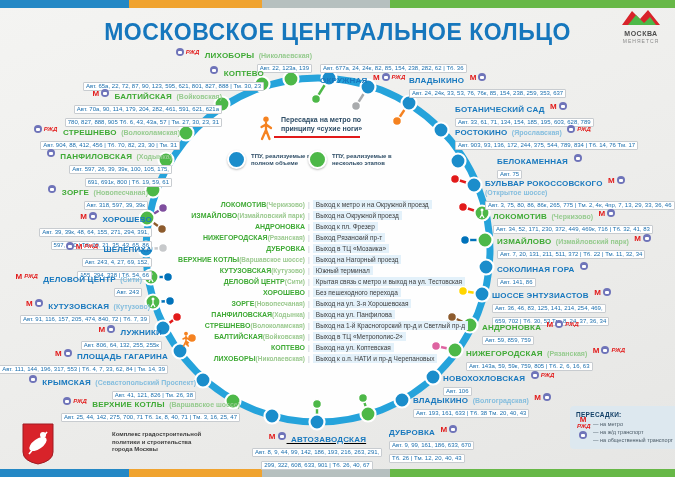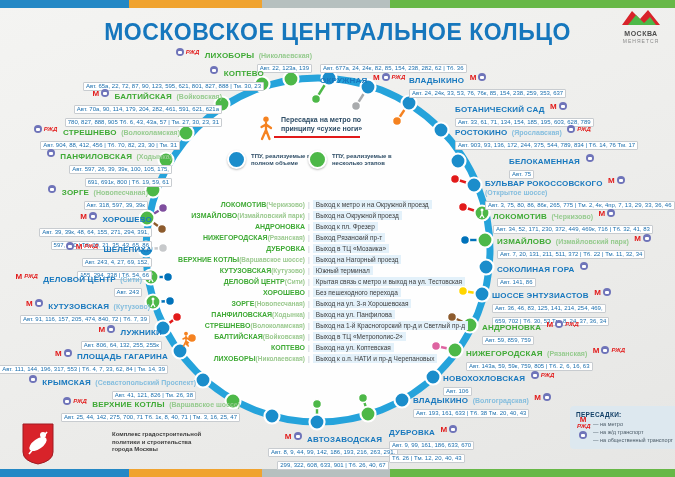--- a/index.html
+++ b/index.html
@@ -337,21 +337,21 @@
         <div class="rline"><span class="rbox">Авт. 903, 93, 136, 172, 244, 375, 544, 789, 834 | Тб. 14, 76 Тм. 17</span></div>
       </div>
     </div>
     <div class="st sL" style="right: 503px; top: 149px;">
       <div><span class="icon-bus"><i></i></span> <span class="nm green">ПАНФИЛОВСКАЯ</span> <span class="sfx green">(Ходынка)</span></div>
       <div>
         <div class="rline"><span class="rbox">Авт. 597, 26, 39, 39к, 100, 105, 175,</span></div>
         <div class="rline"><span class="rbox">691, 691к, 800 | Тб. 19, 59, 61</span></div>
       </div>
     </div>
-    <div class="st sR" style="left: 489px; top: 154px; padding-left: 20px;">
+    <div class="st sR" style="left: 477px; top: 154px; padding-left: 20px;">
       <div><span class="nm blue">БЕЛОКАМЕННАЯ</span> <span class="icon-bus"><i></i></span></div>
       <div>
         <div class="rline"><span class="rbox">Авт. 75</span></div>
       </div>
     </div>
     <div class="st sL" style="right: 527px; top: 185px;">
       <div><span class="icon-bus"><i></i></span> <span class="nm green">ЗОРГЕ</span> <span class="sfx green">(Новопесчаная)</span></div>
       <div>
         <div class="rline"><span class="rbox">Авт. 318, 597, 39, 39к</span></div>
       </div>
@@ -455,21 +455,21 @@
       <div>
         <div class="rline"><span class="rbox">Авт. 25, 44, 142, 275, 700, 71 Тб. 1к, 8, 40, 71 | Тм. 3, 16, 25, 47</span></div>
       </div>
     </div>
     <div class="st sR" style="left: 413px; top: 393px;">
       <div><span class="nm blue">ВЛАДЫКИНО</span> <span class="sfx blue">(Волгоградская)</span> <span class="icon-m">М</span><span class="icon-bus"><i></i></span></div>
       <div>
         <div class="rline"><span class="rbox">Авт. 193, 161, 633 | Тб. 38 Тм. 20, 40, 43</span></div>
       </div>
     </div>
-    <div class="st sC" style="left: 268px; width: 130px; top: 432px;">
+    <div class="st sC" style="left: 252px; width: 130px; top: 432px; text-decoration: underline;">
       <div><span class="icon-m">М</span><span class="icon-bus"><i></i></span> <span class="nm blue">АВТОЗАВОДСКАЯ</span></div>
       <div>
         <div class="rline"><span class="rbox">Авт. 8, 9, 44, 99, 142, 186, 193, 216, 263, 291,</span></div>
         <div class="rline"><span class="rbox">299, 322, 608, 633, 901 | Тб. 26, 40, 67</span></div>
       </div>
     </div>
     <div class="st sR" style="left: 389px; top: 425px;">
       <div><span class="nm blue">ДУБРОВКА</span> <span class="icon-m">М</span><span class="icon-bus"><i></i></span></div>
       <div>
         <div class="rline"><span class="rbox">Авт. 9, 99, 161, 186, 633, 670</span></div>

